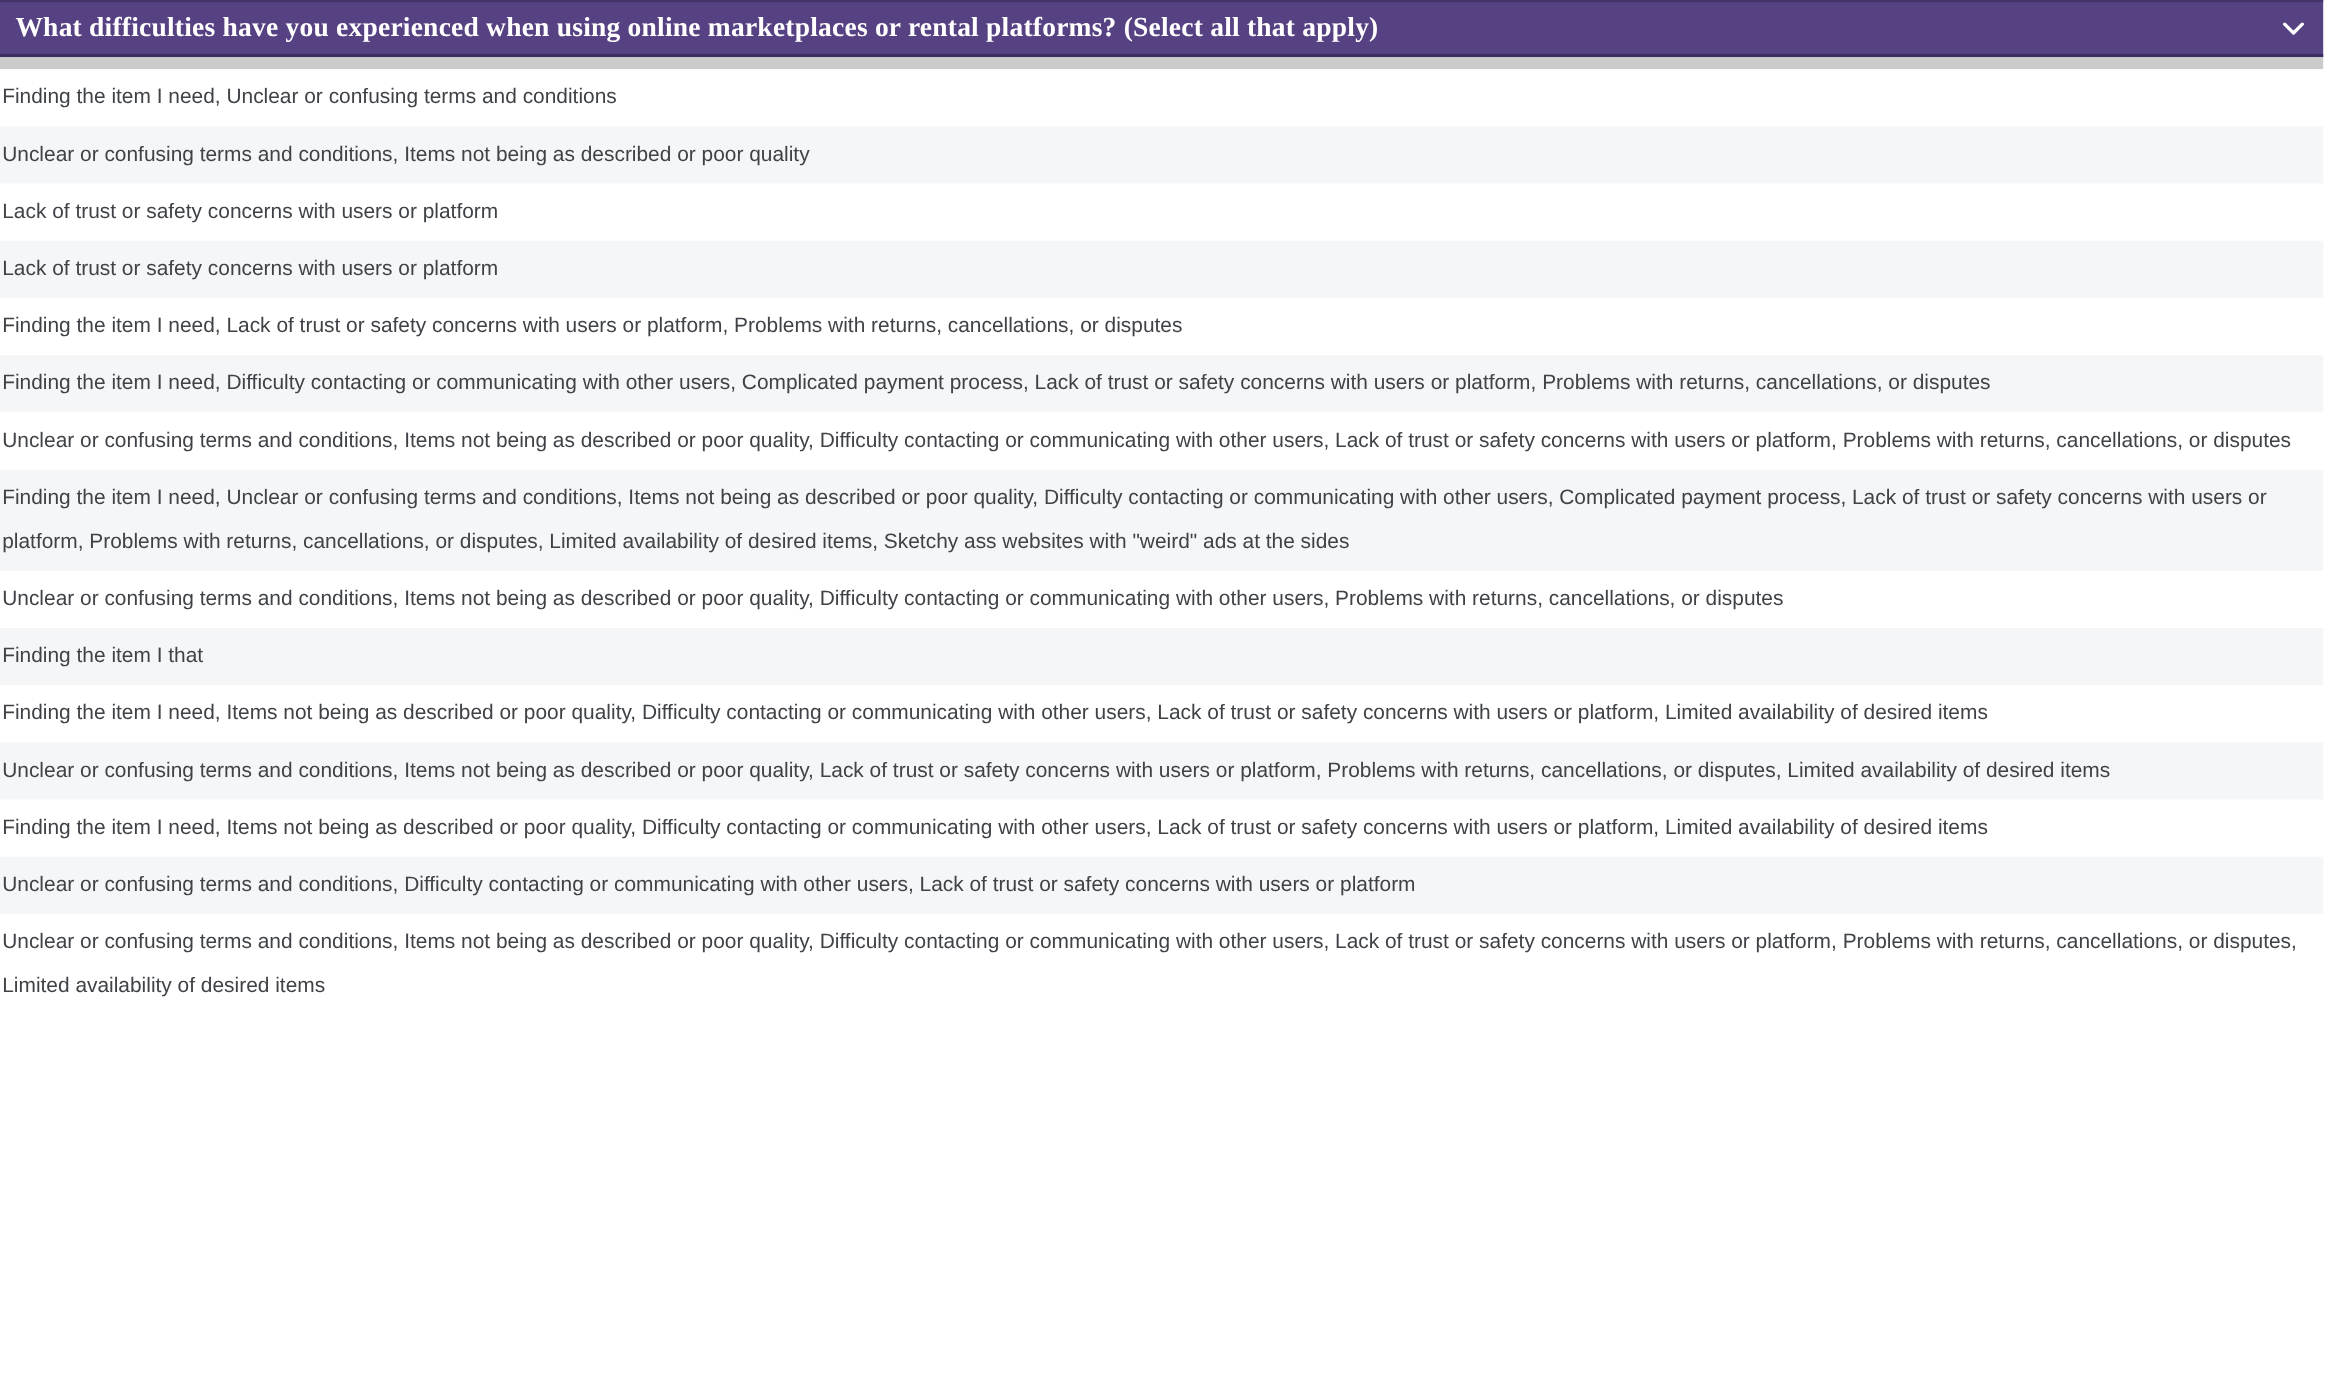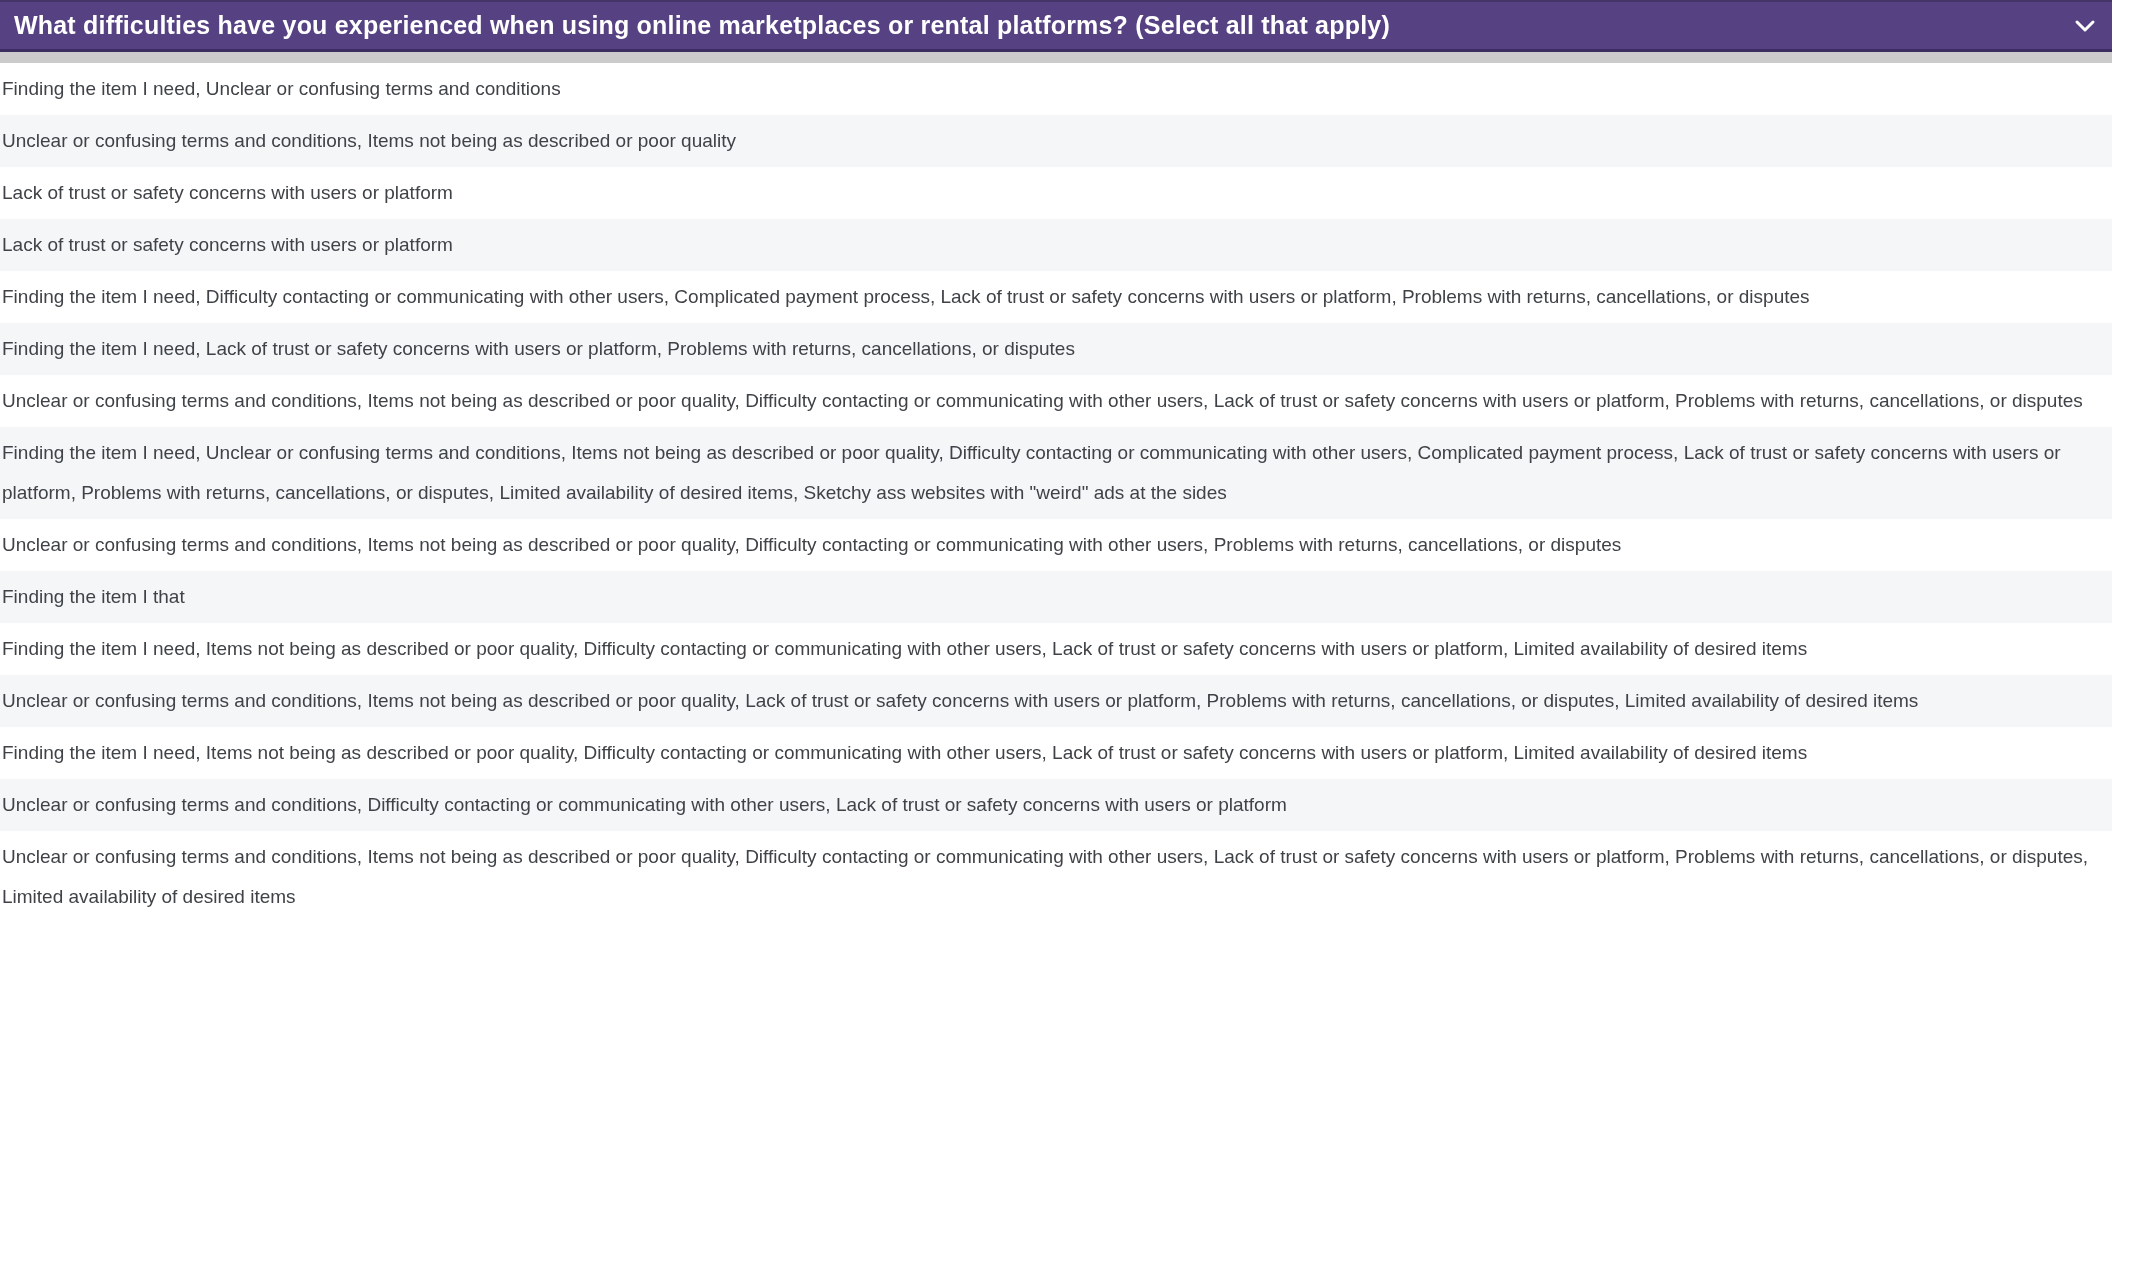--- a/index.html
+++ b/index.html
@@ -27,20 +27,21 @@
     align-items: center;
     justify-content: space-between;
     padding: 0 12px 0 14px;
   }
   .col-header .question {
     color: var(--header-text, #ffffff);
     font-size: 25px;
     font-weight: bold;
     white-space: nowrap;
     letter-spacing: 0.2px;
+    font-family: Liberation Serif, serif;
   }
   .chevron {
     flex: 0 0 auto;
     width: 30px;
     height: 28px;
     display: flex;
     align-items: center;
     justify-content: center;
     cursor: pointer;
   }
@@ -77,22 +78,22 @@
     </span>
   </div>
 
   <div class="scroll-strip"></div>
 
   <div class="rows" id="rows">
       <div class="row">Finding the item I need, Unclear or confusing terms and conditions</div>
       <div class="row">Unclear or confusing terms and conditions, Items not being as described or poor quality</div>
       <div class="row">Lack of trust or safety concerns with users or platform</div>
       <div class="row">Lack of trust or safety concerns with users or platform</div>
+      <div class="row">Finding the item I need, Lack of trust or safety concerns with users or platform, Problems with returns, cancellations, or disputes</div>
       <div class="row">Finding the item I need, Difficulty contacting or communicating with other users, Complicated payment process, Lack of trust or safety concerns with users or platform, Problems with returns, cancellations, or disputes</div>
-      <div class="row">Finding the item I need, Lack of trust or safety concerns with users or platform, Problems with returns, cancellations, or disputes</div>
       <div class="row">Unclear or confusing terms and conditions, Items not being as described or poor quality, Difficulty contacting or communicating with other users, Lack of trust or safety concerns with users or platform, Problems with returns, cancellations, or disputes</div>
       <div class="row">Finding the item I need, Unclear or confusing terms and conditions, Items not being as described or poor quality, Difficulty contacting or communicating with other users, Complicated payment process, Lack of trust or safety concerns with users or platform, Problems with returns, cancellations, or disputes, Limited availability of desired items, Sketchy ass websites with "weird" ads at the sides</div>
       <div class="row">Unclear or confusing terms and conditions, Items not being as described or poor quality, Difficulty contacting or communicating with other users, Problems with returns, cancellations, or disputes</div>
       <div class="row">Finding the item I that</div>
       <div class="row">Finding the item I need, Items not being as described or poor quality, Difficulty contacting or communicating with other users, Lack of trust or safety concerns with users or platform, Limited availability of desired items</div>
       <div class="row">Unclear or confusing terms and conditions, Items not being as described or poor quality, Lack of trust or safety concerns with users or platform, Problems with returns, cancellations, or disputes, Limited availability of desired items</div>
       <div class="row">Finding the item I need, Items not being as described or poor quality, Difficulty contacting or communicating with other users, Lack of trust or safety concerns with users or platform, Limited availability of desired items</div>
       <div class="row">Unclear or confusing terms and conditions, Difficulty contacting or communicating with other users, Lack of trust or safety concerns with users or platform</div>
       <div class="row">Unclear or confusing terms and conditions, Items not being as described or poor quality, Difficulty contacting or communicating with other users, Lack of trust or safety concerns with users or platform, Problems with returns, cancellations, or disputes, Limited availability of desired items</div>
     </div>

